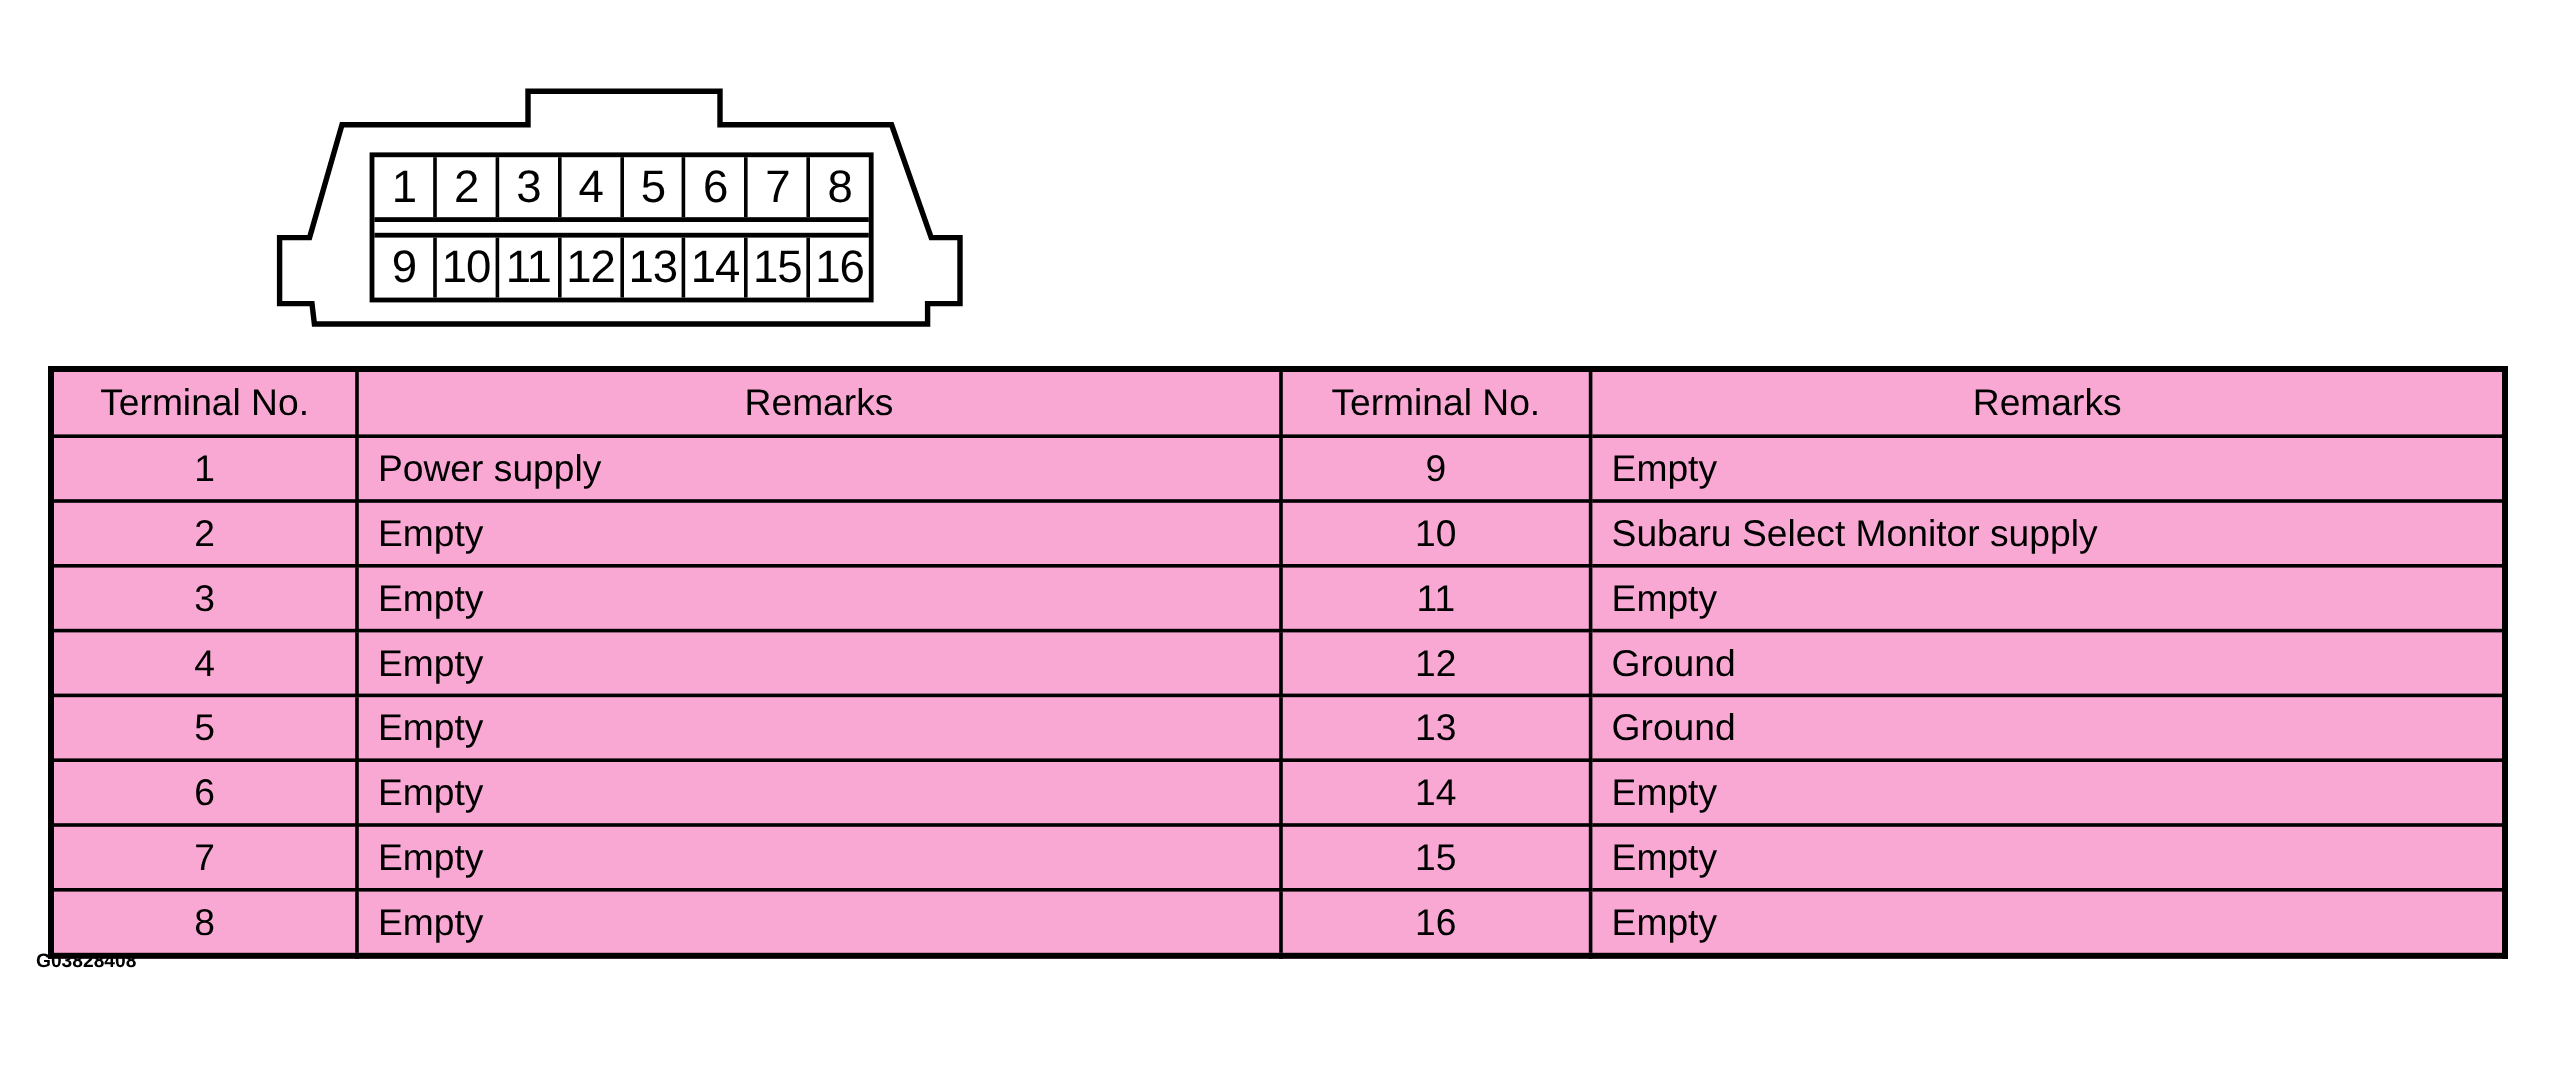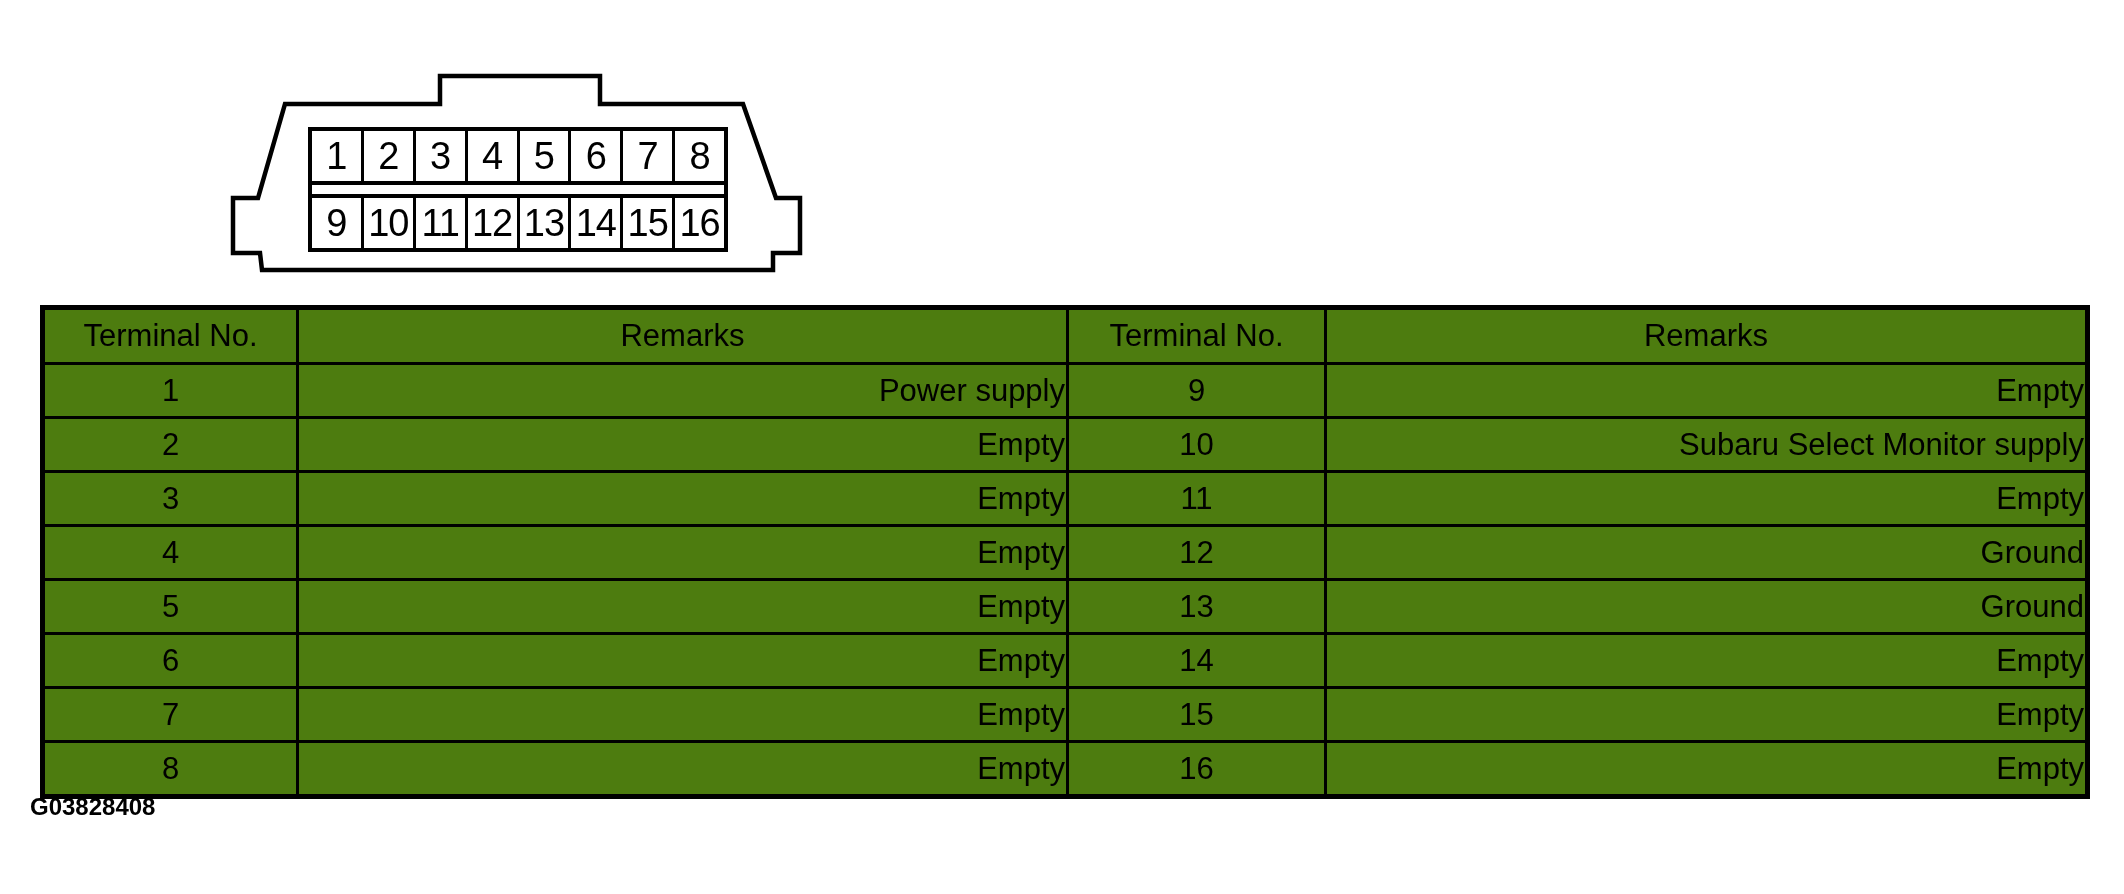--- a/index.html
+++ b/index.html
@@ -67,45 +67,45 @@
   }
   .pin-cell:last-child { border-right: none; }
 
   
   table.pin-table {
     position: absolute;
     left: 40px;
     top: 305px;
     border-collapse: collapse;
     table-layout: fixed;
-    background: #4d7c0f;
+    background: #f9a8d4;
     border: 5px solid #000;
   }
   .pin-table th, .pin-table td {
     border: 3px solid #000;
     font-size: 31px;
     font-weight: normal;
     overflow: hidden;
     white-space: nowrap;
   }
   .pin-table th { height: 50px; text-align: center; }
   .pin-table td { height: 49px; }
   .pin-table td.term { text-align: center; }
-  .pin-table td.rem  { text-align: right; padding-left: 16px; }
+  .pin-table td.rem  { text-align: left; padding-left: 16px; }
   col.c-term-l { width: 255px; }
   col.c-rem-l  { width: 770px; }
   col.c-term-r { width: 258px; }
   col.c-rem-r  { width: 762px; }
 
   
   .figure-id {
     position: absolute;
     left: 30px;
     top: 793px;
-    font-size: 24px;
+    font-size: 16px;
     font-weight: 600;
     letter-spacing: 0px;
   }
 </style>
 </head>
 <body>
 
 <div class="connector">
   <svg viewBox="0 0 575 210" aria-hidden="true">
     <polygon points="210,6 370,6 370,34 513,34 546,128 570,128 570,183 543,183 543,200 32,200 30,183 3,183 3,128 28,128 55,34 210,34" fill="#ffffff" stroke="#000000" stroke-width="4.5" stroke-linejoin="miter"></polygon>

